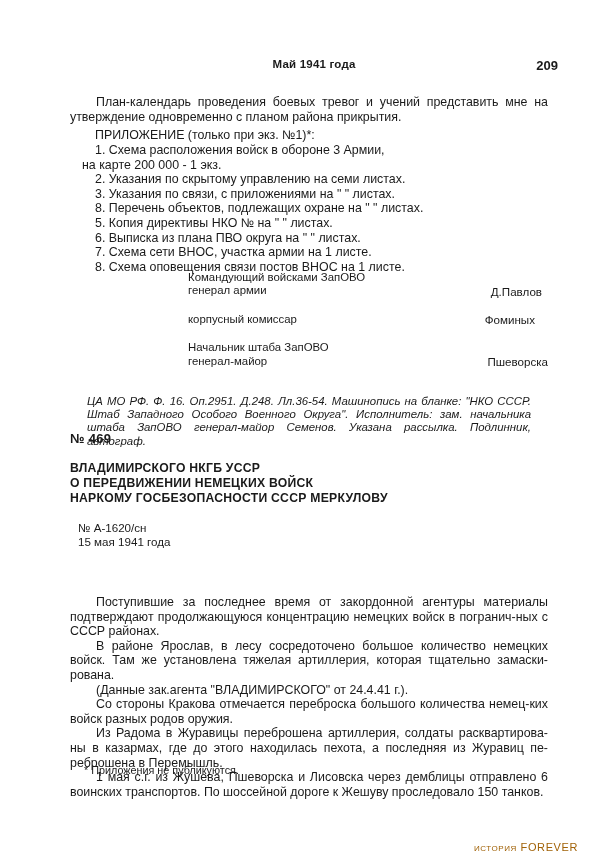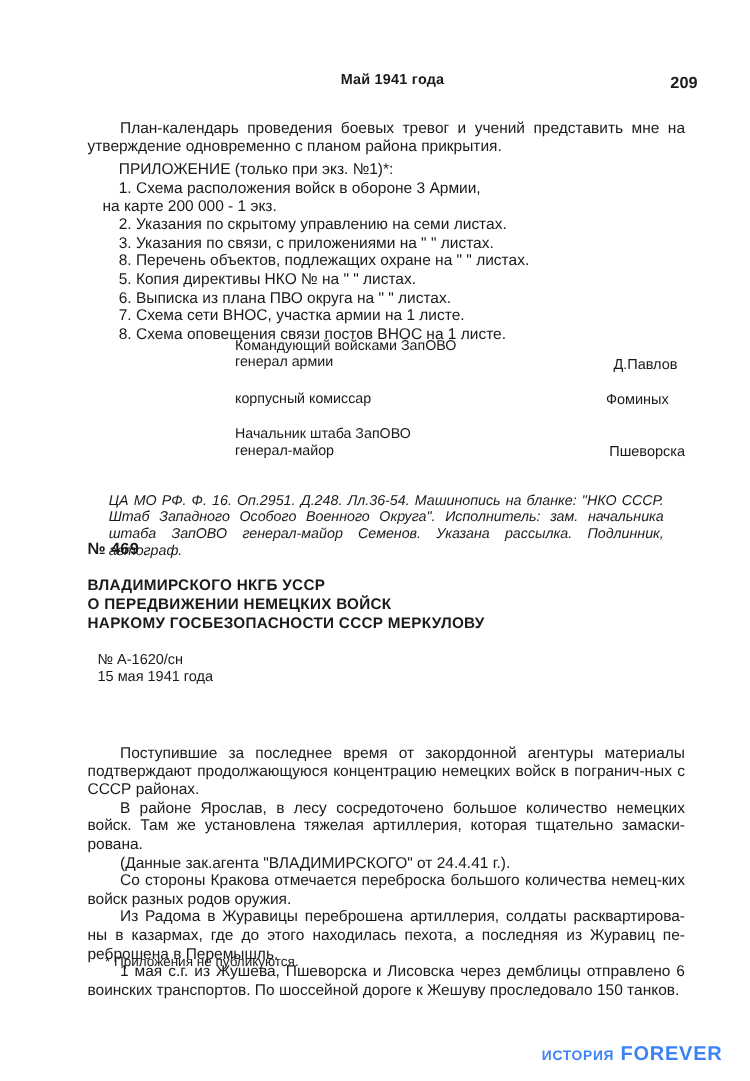--- a/index.html
+++ b/index.html
@@ -136,25 +136,25 @@
     font-size: 10.8px;
     white-space: nowrap;
   }
   .footnote .star { margin-right: 3px; }
 
   
   .watermark {
     position: absolute;
     right: 22px;
     bottom: 12px;
-    font-size: 16px;
-    font-weight: bold;
+    font-size: 11px;
+    font-weight: normal;
     font-variant: small-caps;
     letter-spacing: .6px;
-    color: #3b82f6;
+    color: #a16207;
     white-space: nowrap;
   }
 </style>
 </head>
 <body>
 
 <div class="page">
 
   <div class="running-head">
     <span class="running-head-title">Май 1941 года</span>

